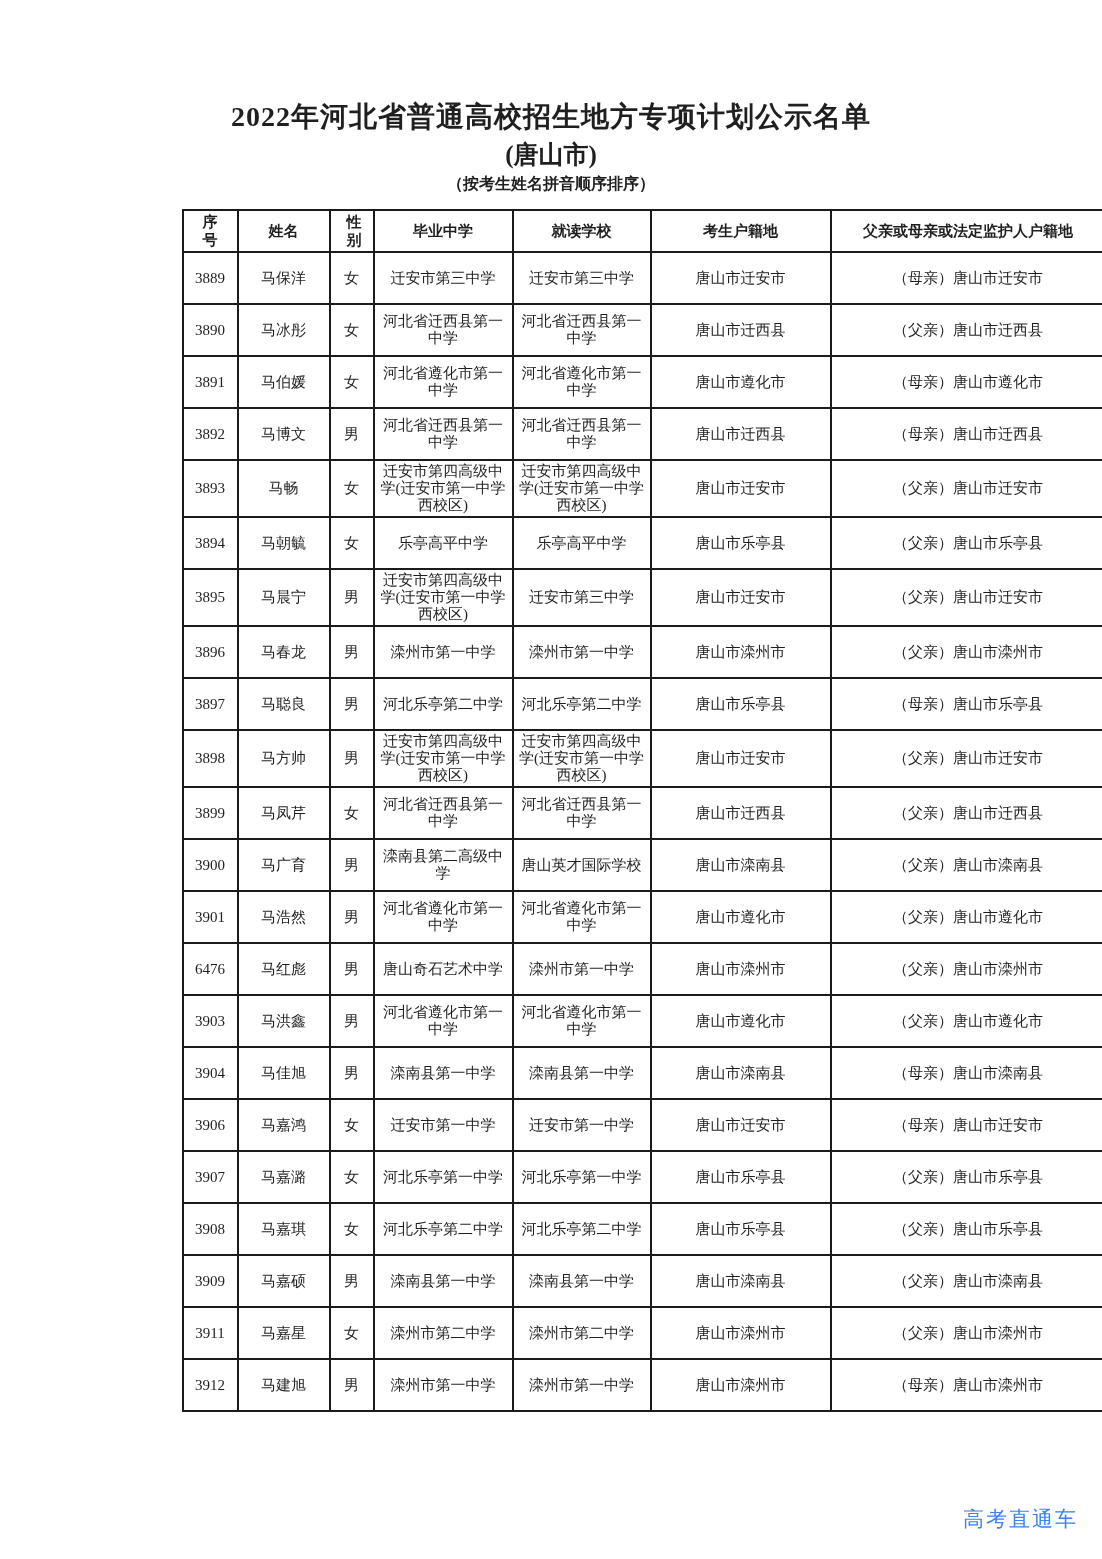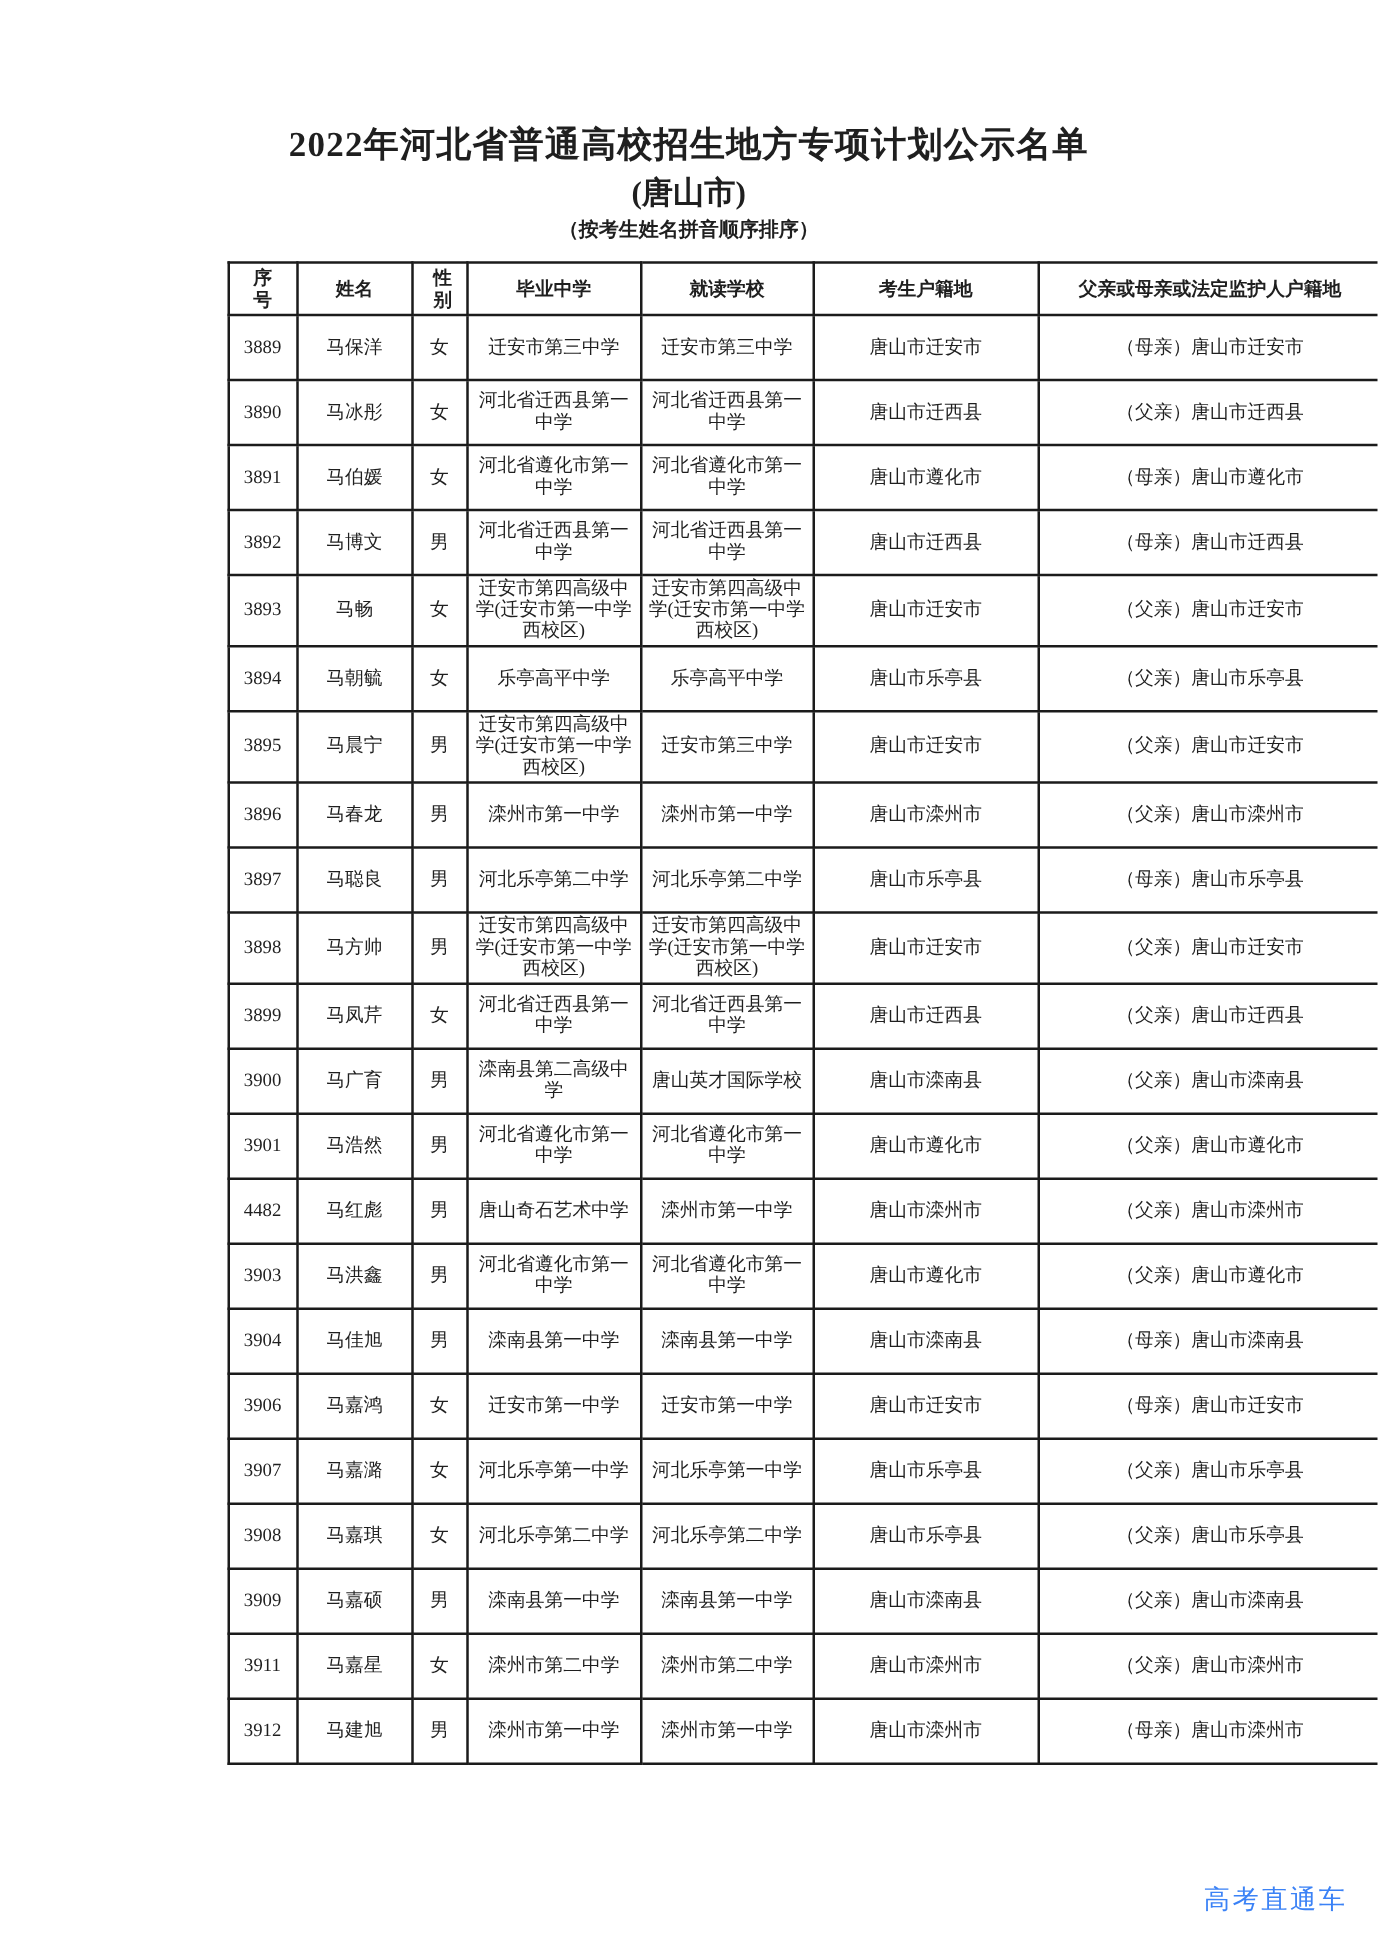--- a/index.html
+++ b/index.html
@@ -224,21 +224,21 @@
         <tr>
           <td>3901</td>
           <td>马浩然</td>
           <td>男</td>
           <td>河北省遵化市第一中学</td>
           <td>河北省遵化市第一中学</td>
           <td>唐山市遵化市</td>
           <td>（父亲）唐山市遵化市</td>
         </tr>
         <tr>
-          <td>4482</td>
+          <td>6476</td>
           <td>马红彪</td>
           <td>男</td>
           <td>唐山奇石艺术中学</td>
           <td>滦州市第一中学</td>
           <td>唐山市滦州市</td>
           <td>（父亲）唐山市滦州市</td>
         </tr>
         <tr>
           <td>3903</td>
           <td>马洪鑫</td>

